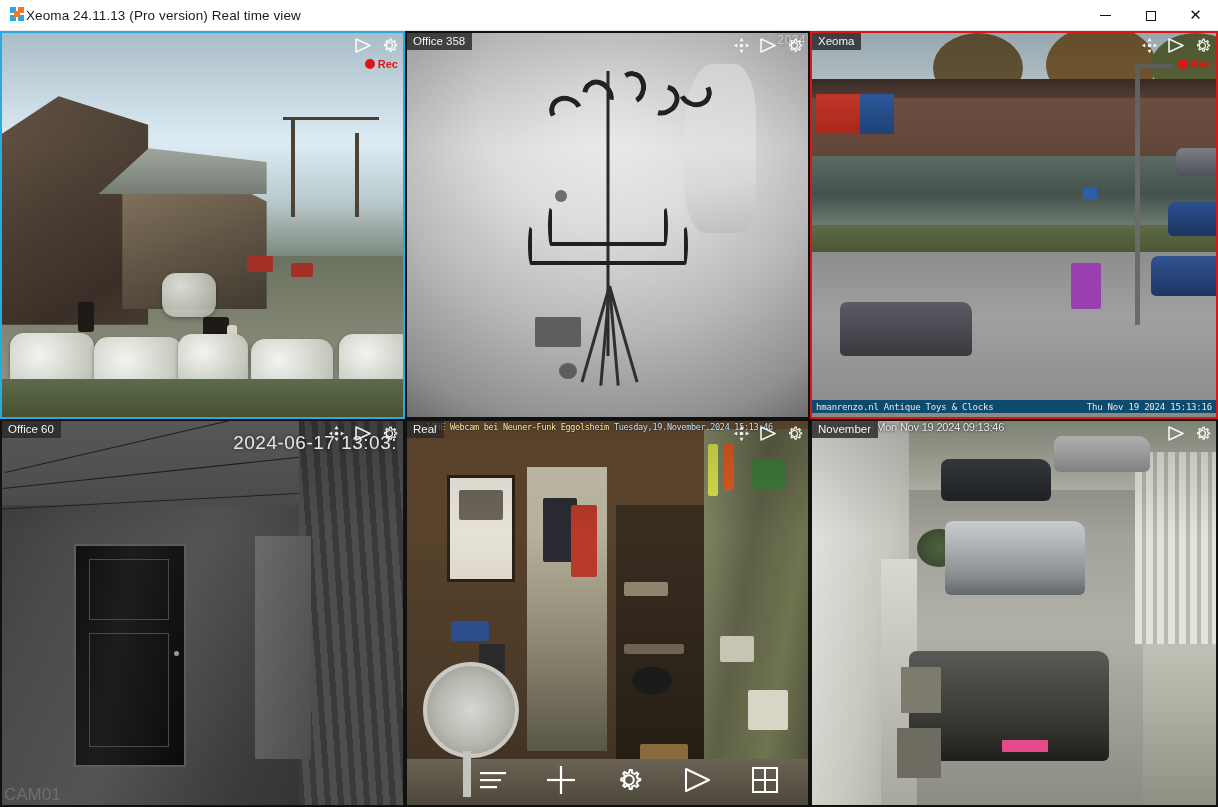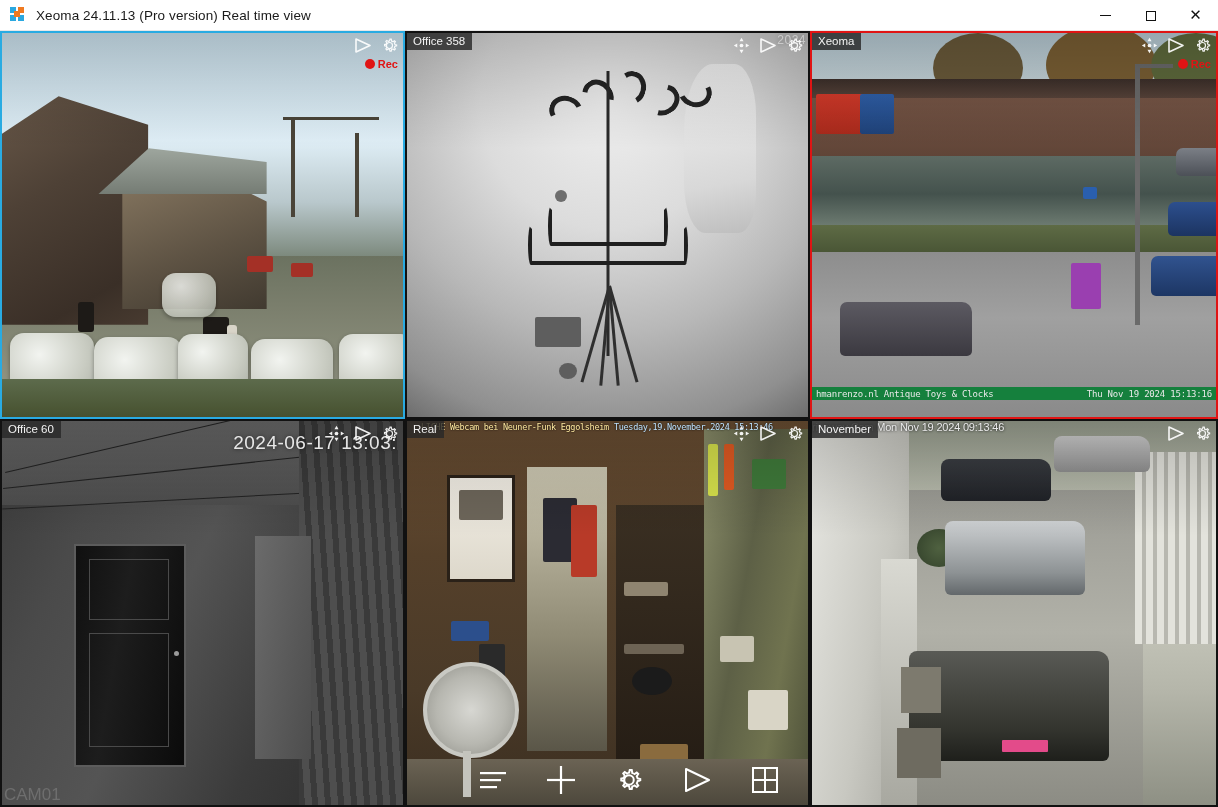--- a/index.html
+++ b/index.html
@@ -18,21 +18,21 @@
     border-bottom:1px solid #e8e8e8;
   }
   .logo { width:16px; height:16px; margin-left:10px; position:relative; flex:none; }
   .logo i { position:absolute; width:6px; height:6px; display:block; }
   .logo i:nth-child(1){ left:0;  top:0;  background:#2aa8e0; }
   .logo i:nth-child(2){ left:8px;top:0;  background:#f07a21; }
   .logo i:nth-child(3){ left:0;  top:8px;background:#2aa8e0; }
   .logo i:nth-child(4){ left:8px;top:8px;background:#2aa8e0; }
   .logo i:nth-child(5){ left:4px;top:4px;background:#f07a21; }
   .title-text {
-    margin-left:10px; font-size:13.5px; color:#1a1a1a; white-space:nowrap;
+    font-size:13.5px; color:#1a1a1a; white-space:nowrap;
     letter-spacing:0.1px;
   }
   .win-ctrls { position:absolute; right:0; top:0; height:31px; display:flex; }
   .win-btn {
     width:45px; height:31px; display:flex; align-items:center; justify-content:center;
     color:#111; font-size:13px;
   }
   .wb-min { width:11px; height:1px; background:#111; }
   .wb-max { width:10px; height:10px; border:1px solid #111; }
   .wb-close { font-size:15px; line-height:1; font-family:"DejaVu Sans", sans-serif; }
@@ -63,22 +63,22 @@
     background:rgba(40,40,40,0.82);
     color:#f2f2f2; font-size:11.5px; padding:2px 7px 3px 6px;
     white-space:nowrap;
   }
   
   .ov {
     position:absolute; z-index:20; white-space:nowrap;
     font-family:"DejaVu Sans Mono", monospace;
   }
   .ov-street-bar {
-    left:2px; right:2px; bottom:19px; height:13px;
-    background:#15803d; color:#e8e8e8; font-size:9px;
+    left:2px; right:2px; bottom:6px; height:13px;
+    background:#0c4a6e; color:#e8e8e8; font-size:9px;
     display:flex; align-items:center; justify-content:space-between;
     padding:0 4px; letter-spacing:-0.2px;
   }
   .ov-shop-bar {
     left:2px; right:2px; top:2px; height:11px;
     color:#ffe9a0; font-size:8.5px; display:flex; align-items:center;
     padding-left:14px; text-shadow:0 0 2px #000; letter-spacing:-0.3px;
   }
   .ov-shop-bar .blue { color:#bfe3ff; margin-left:5px; }
   .ov-drive-bar {

